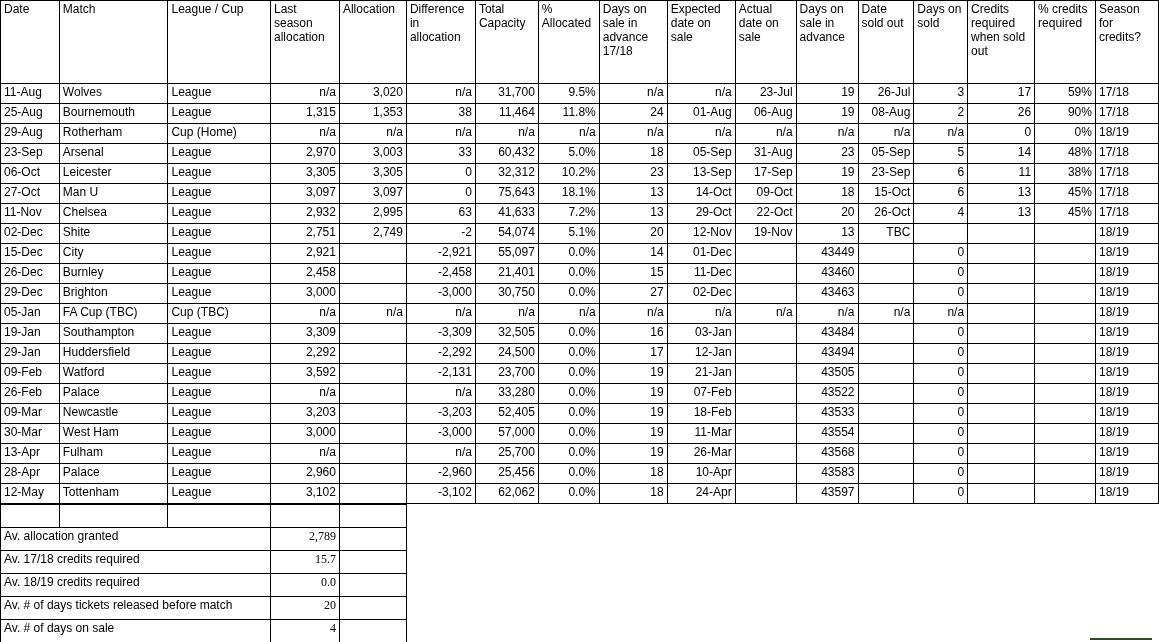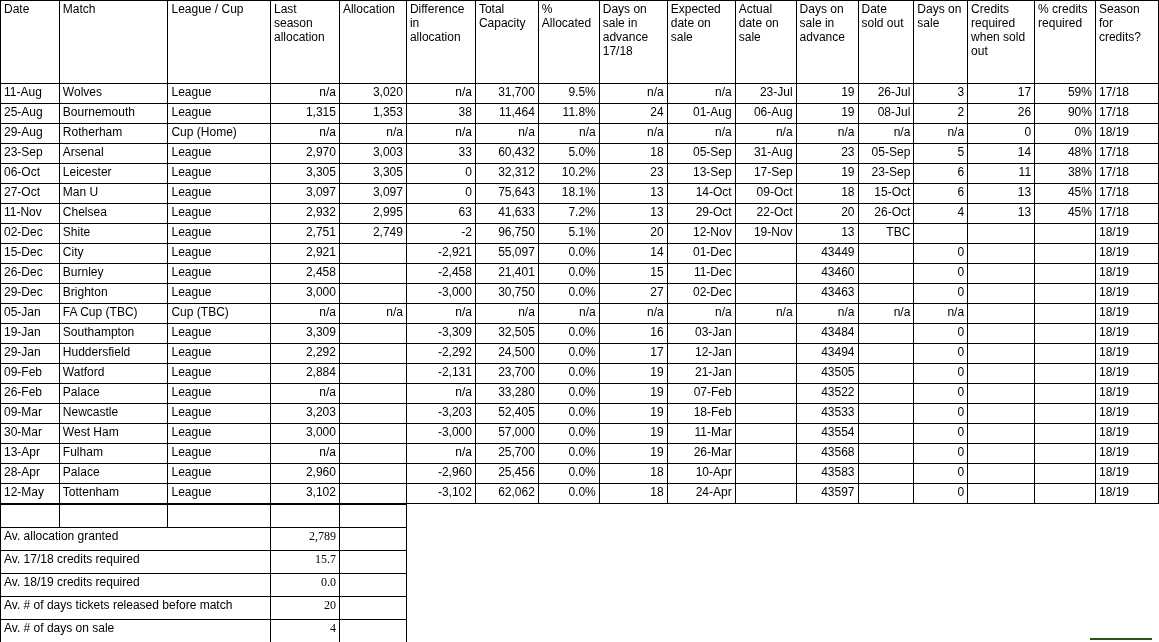--- a/index.html
+++ b/index.html
@@ -118,21 +118,21 @@
         <th>Last season allocation</th>
         <th>Allocation</th>
         <th>Difference in allocation</th>
         <th>Total Capacity</th>
         <th>% Allocated</th>
         <th>Days on sale in advance 17/18</th>
         <th>Expected date on sale</th>
         <th>Actual date on sale</th>
         <th>Days on sale in advance</th>
         <th>Date sold out</th>
-        <th>Days on sale</th>
+        <th>Days on sold</th>
         <th>Credits required when sold out</th>
         <th>% credits required</th>
         <th>Season for credits?</th>
       </tr>
     </thead>
     <tbody id="fixtures-body">
         <tr>
           <td class="txt">11-Aug</td>
           <td class="txt">Wolves</td>
           <td class="txt">League</td>
@@ -157,21 +157,21 @@
           <td class="txt">League</td>
           <td class="num">1,315</td>
           <td class="num">1,353</td>
           <td class="num">38</td>
           <td class="num">11,464</td>
           <td class="num">11.8%</td>
           <td class="num">24</td>
           <td class="num">01-Aug</td>
           <td class="num">06-Aug</td>
           <td class="num">19</td>
-          <td class="num">08-Jul</td>
+          <td class="num">08-Aug</td>
           <td class="num">2</td>
           <td class="num">26</td>
           <td class="num">90%</td>
           <td class="txt">17/18</td>
         </tr>
         <tr>
           <td class="txt">29-Aug</td>
           <td class="txt">Rotherham</td>
           <td class="txt">Cup (Home)</td>
           <td class="num">n/a</td>
@@ -265,21 +265,21 @@
           <td class="num">45%</td>
           <td class="txt">17/18</td>
         </tr>
         <tr>
           <td class="txt">02-Dec</td>
           <td class="txt">Shite</td>
           <td class="txt">League</td>
           <td class="num">2,751</td>
           <td class="num">2,749</td>
           <td class="num">-2</td>
-          <td class="num">96,750</td>
+          <td class="num">54,074</td>
           <td class="num">5.1%</td>
           <td class="num">20</td>
           <td class="num">12-Nov</td>
           <td class="num">19-Nov</td>
           <td class="num">13</td>
           <td class="num">TBC</td>
           <td class="num"></td>
           <td class="num"></td>
           <td class="num"></td>
           <td class="txt">18/19</td>
@@ -395,21 +395,21 @@
           <td class="num"></td>
           <td class="num">0</td>
           <td class="num"></td>
           <td class="num"></td>
           <td class="txt">18/19</td>
         </tr>
         <tr>
           <td class="txt">09-Feb</td>
           <td class="txt">Watford</td>
           <td class="txt">League</td>
-          <td class="num">2,884</td>
+          <td class="num">3,592</td>
           <td class="num"></td>
           <td class="num">-2,131</td>
           <td class="num">23,700</td>
           <td class="num">0.0%</td>
           <td class="num">19</td>
           <td class="num">21-Jan</td>
           <td class="num"></td>
           <td class="num">43505</td>
           <td class="num"></td>
           <td class="num">0</td>

